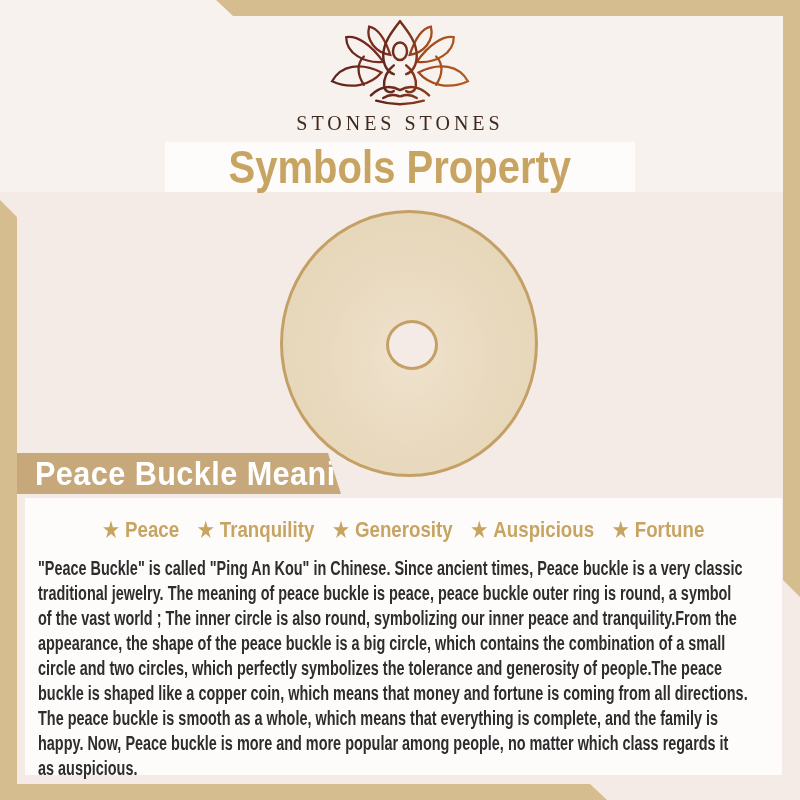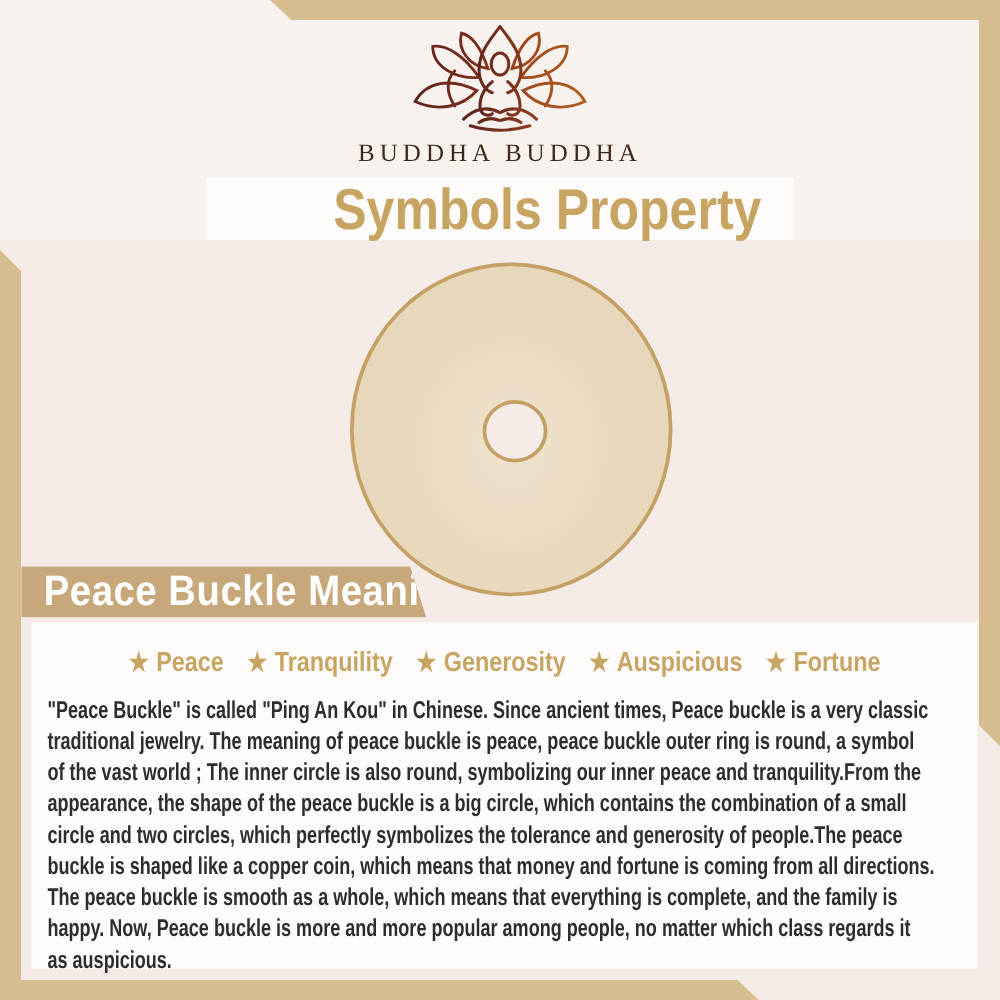--- a/index.html
+++ b/index.html
@@ -23,21 +23,21 @@
 
   
   .top-section { position:absolute; left:0; top:0; width:800px; height:192px;
                  background:#f8f2ee; }
   .logo-wrap { position:absolute; left:325px; top:16px; width:150px; height:97px; }
   .brand-name { position:absolute; left:0; top:112px; width:800px;
                 text-align:center; font-family:"Liberation Serif", serif;
                 font-size:20px; letter-spacing:4px; color:#3e2a1d; font-weight:500; }
 
   .title-banner { position:absolute; left:165px; top:142px; width:470px; height:50px;
-                  background:#fdfcfa; display:flex; align-items:center; justify-content:flex-end; }
+                  background:#fdfcfa; display:flex; align-items:center; justify-content:center; }
   .title-banner .t { font-size:46px; font-weight:bold; color:#c8a463;
                      white-space:nowrap; transform:scaleX(0.87); transform-origin:50% 50%; }
 
   
   .disc { position:absolute; left:280px; top:210px; width:258px; height:267px;
           box-sizing:border-box; border-radius:50%;
           border:3px solid #c4a065;
           background: radial-gradient(ellipse at 50% 55%, #efe2cd 0%, #e9dabf 45%, #e4d3b5 100%);
           z-index:5; }
   .disc-hole { position:absolute; left:386px; top:320px; width:52px; height:50px;
@@ -111,21 +111,21 @@
         <path d="M78,56 C70,62 66,72 67,80 C68,86 74,88 78,85"></path>
         <path d="M92,56 C100,62 104,72 103,80 C102,86 96,88 92,85"></path>
         <path d="M52,90 C62,80 74,78 85,84 C96,78 108,80 118,90"></path>
         <path d="M66,93 C72,89 79,89 84,91"></path>
         <path d="M104,93 C98,89 91,89 86,91"></path>
         <path d="M58,96 C75,101 95,101 112,96"></path>
       </g>
     </svg>
   </div>
 
-  <div class="brand-name">BUDDHA BUDDHA</div>
+  <div class="brand-name">STONES STONES</div>
 
   <div class="title-banner">
     <div class="t">Symbols Property</div>
   </div>
 
   <div class="disc"></div>
   <div class="disc-hole"></div>
 
   <div class="ribbon">
     <div class="t">Peace Buckle Meaning</div>

